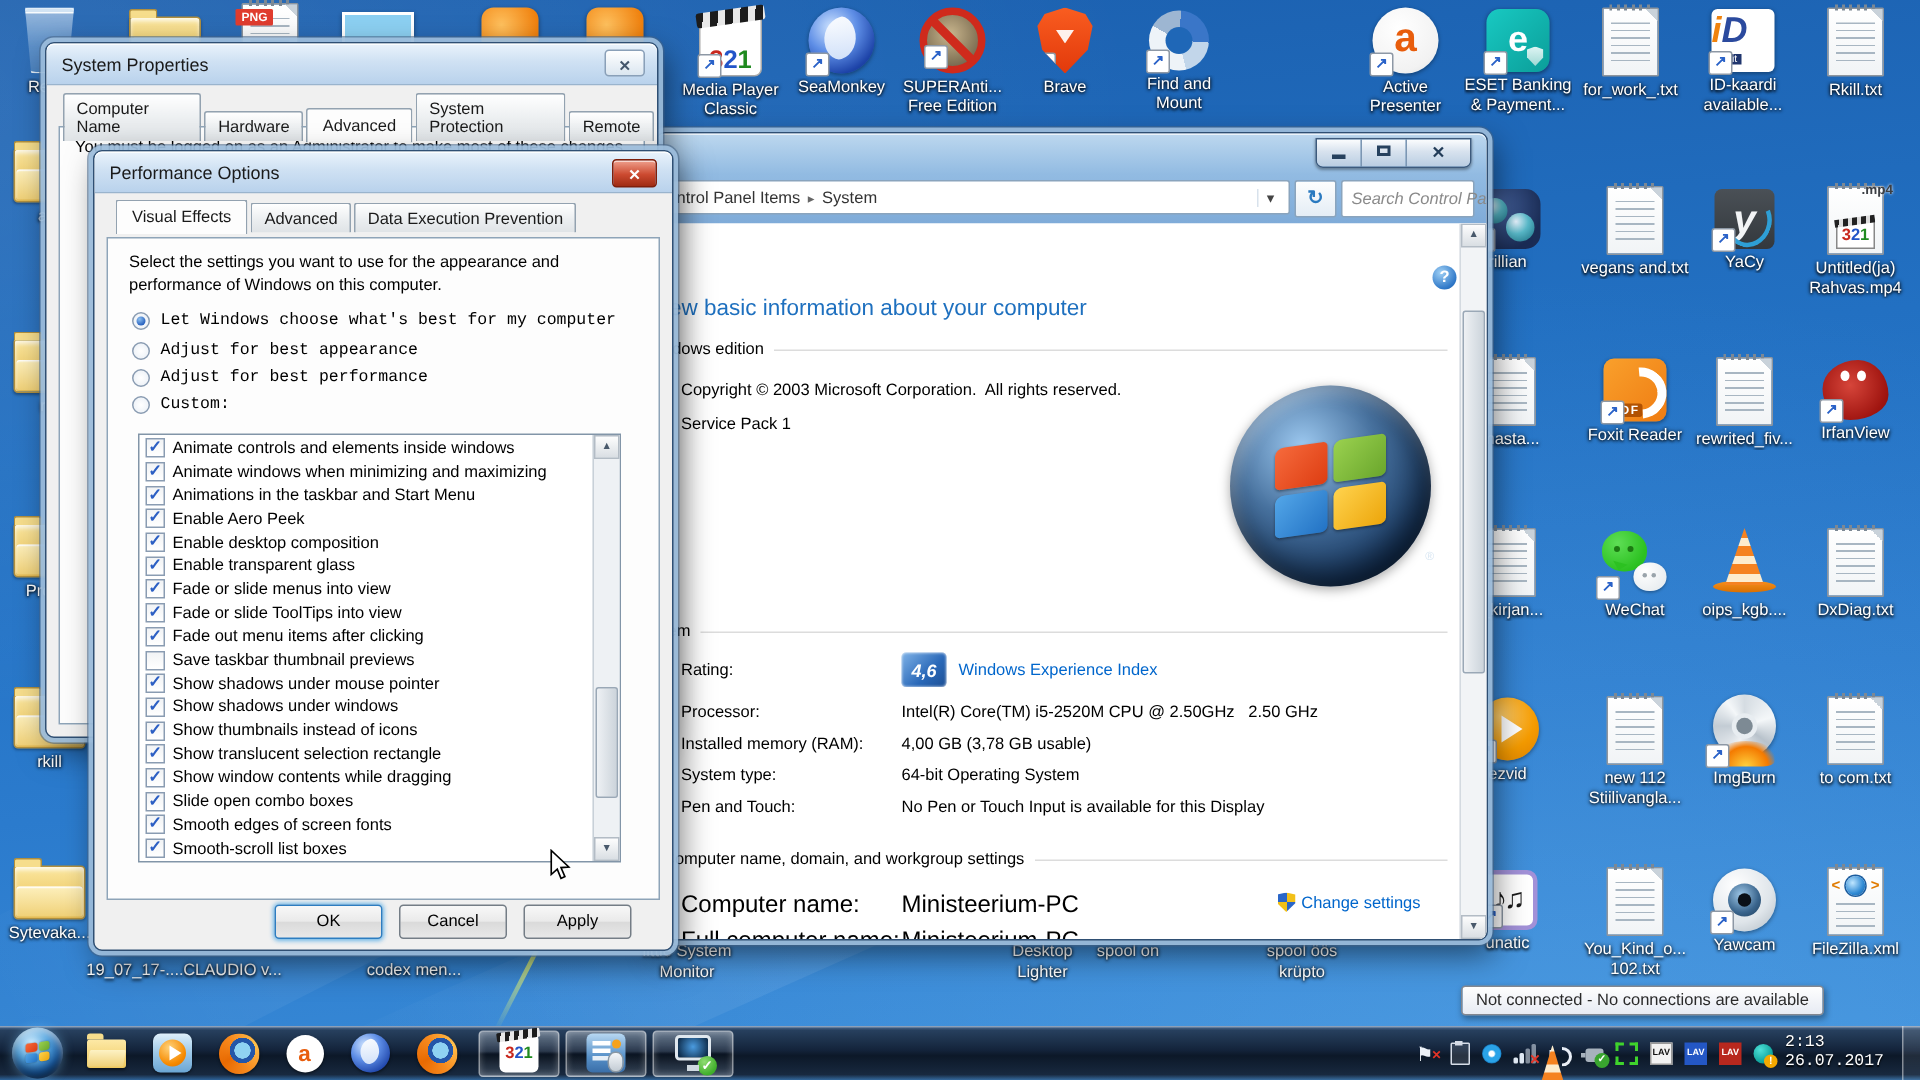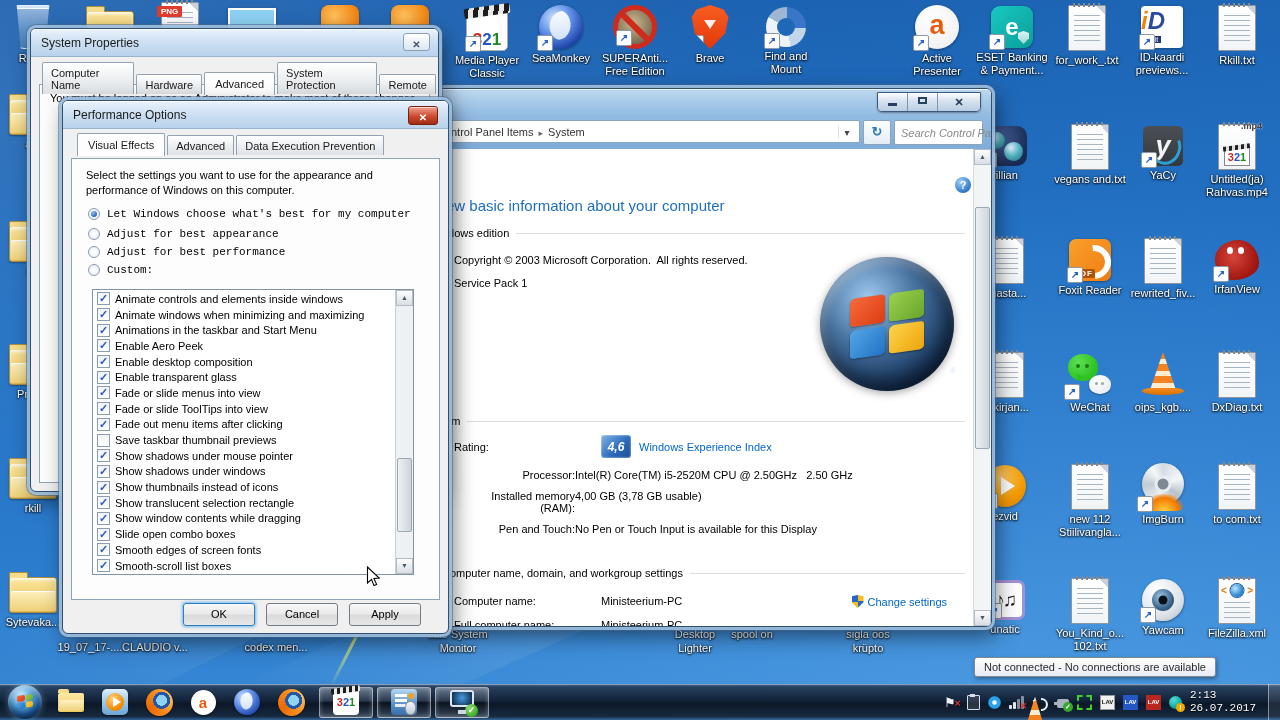--- a/index.html
+++ b/index.html
@@ -223,23 +223,23 @@
   .reg{position:absolute;right:-2px;bottom:16px;color:#d8e6f2;font-size:8px;}
   .rating-row{position:absolute;left:16px;top:286px;display:flex;align-items:center;font-size:11px;}
   .rating-row .lbl{width:147px;flex:none;}
   .wei{width:30px;height:23px;border-radius:3px;color:#fff;font-weight:bold;font-style:italic;font-size:12px;
     display:flex;align-items:center;justify-content:center;
     background:linear-gradient(135deg,#7fb3e8,#2a68b8 60%,#1d4f94);box-shadow:inset 0 0 2px #fff;}
   .link{color:#0066cc;font-size:11px;text-decoration:none;}
   .rating-row .link{margin-left:8px;}
   #sysrows{position:absolute;left:16px;top:320px;right:30px;}
   .inforow{display:flex;font-size:11px;margin-bottom:9px;}
-  .inforow .lbl{width:121px;flex:none;text-align:right;}
+  .inforow .lbl{width:147px;flex:none;}
   .inforow .val{white-space:pre;}
-  .comp-row{position:absolute;left:16px;display:flex;font-size:11px;}
+  .comp-row{position:absolute;left:16px;display:flex;font-size:16px;}
   .comp-row .lbl{width:147px;flex:none;}
   .cr1{top:446px;}.cr2{top:470px;}
   .chset{position:absolute;right:44px;top:446px;display:flex;align-items:center;gap:4px;}
   .shield{width:12px;height:13px;display:inline-block;
     background:conic-gradient(#f2c018 0 25%,#2a66c8 25% 50%,#f2c018 50% 75%,#2a66c8 75%);
     clip-path:polygon(50% 0,100% 10%,100% 55%,50% 100%,0 55%,0 10%);}
   .sw-scroll{position:absolute;right:0;top:0;bottom:0;width:17px;background:#f2f4f6;border-left:1px solid #d4dae0;}
   .sarr{height:16px;background:linear-gradient(#fdfdfd,#d9dee3);border:1px solid #b3bcc5;box-sizing:border-box;
     color:#49596b;font-size:7px;text-align:center;line-height:14px;}
   .sarr.up::before{content:"\25B2";}
@@ -468,21 +468,21 @@
           <span class="tlines"></span>
         </div>
         <div class="dlabel">for_work_.txt</div>
       </div>
       <div class="desk-icon" style="left: 1126px; top: 3px; width: 72px;">
         <div class="dicon i-idcard">
           <span class="idt"><i>i</i>D</span>
           <span class="idband">tiliit</span>
           <div class="sc"></div>
         </div>
-        <div class="dlabel">ID-kaardi previews...</div>
+        <div class="dlabel">ID-kaardi available...</div>
       </div>
       <div class="desk-icon" style="left: 1201px; top: 3px; width: 72px;">
         <div class="dicon i-txt">
           <span class="tlines"></span>
         </div>
         <div class="dlabel">Rkill.txt</div>
       </div>
       <div class="desk-icon" style="left: 969px; top: 122px; width: 72px;">
         <div class="dicon i-trillian">
           <span class="tb1"></span>
@@ -682,21 +682,21 @@
     </div>
   <div id="floatlabels-root">
       <div class="float-label" style="left: 90px; top: 641px;">19_07_17-....</div>
       <div class="float-label" style="left: 155px; top: 641px;">CLAUDIO v...</div>
       <div class="float-label" style="left: 276px; top: 641px;">codex men...</div>
       <div class="float-label" style="left: 458px; top: 628px;">little System</div>
       <div class="float-label" style="left: 458px; top: 642px;">Monitor</div>
       <div class="float-label" style="left: 695px; top: 628px;">Desktop</div>
       <div class="float-label" style="left: 695px; top: 642px;">Lighter</div>
       <div class="float-label" style="left: 752px; top: 628px;">spool on</div>
-      <div class="float-label" style="left: 868px; top: 628px;">sigla öös</div>
+      <div class="float-label" style="left: 868px; top: 628px;">spool öös</div>
       <div class="float-label" style="left: 868px; top: 642px;">krüpto</div>
     </div>
 </div>
 
 <div id="sys-window" class="aero">
   <div class="sw-top">
     <div class="capgroup">
       <div class="cap min">
           <i></i>
         </div>
@@ -750,20 +750,24 @@
       <a class="link">Windows Experience Index</a>
     </div>
     <div id="sysrows">
         <div class="inforow">
           <span class="lbl">Processor:</span>
           <span class="val">Intel(R) Core(TM) i5-2520M CPU @ 2.50GHz   2.50 GHz</span>
         </div>
         <div class="inforow">
           <span class="lbl">Installed memory (RAM):</span>
           <span class="val">4,00 GB (3,78 GB usable)</span>
+        </div>
+        <div class="inforow">
+          <span class="lbl">System type:</span>
+          <span class="val">64-bit Operating System</span>
         </div>
         <div class="inforow">
           <span class="lbl">Pen and Touch:</span>
           <span class="val">No Pen or Touch Input is available for this Display</span>
         </div>
       </div>
 
     <div class="sect sp3">
       <span>Computer name, domain, and workgroup settings</span>
         <span class="ln"></span>

